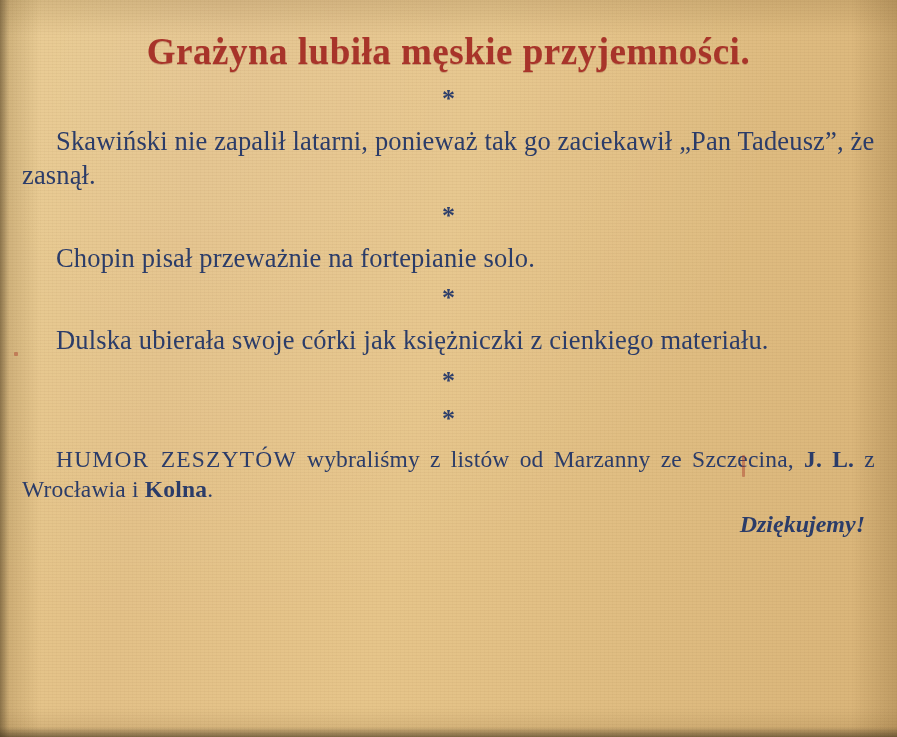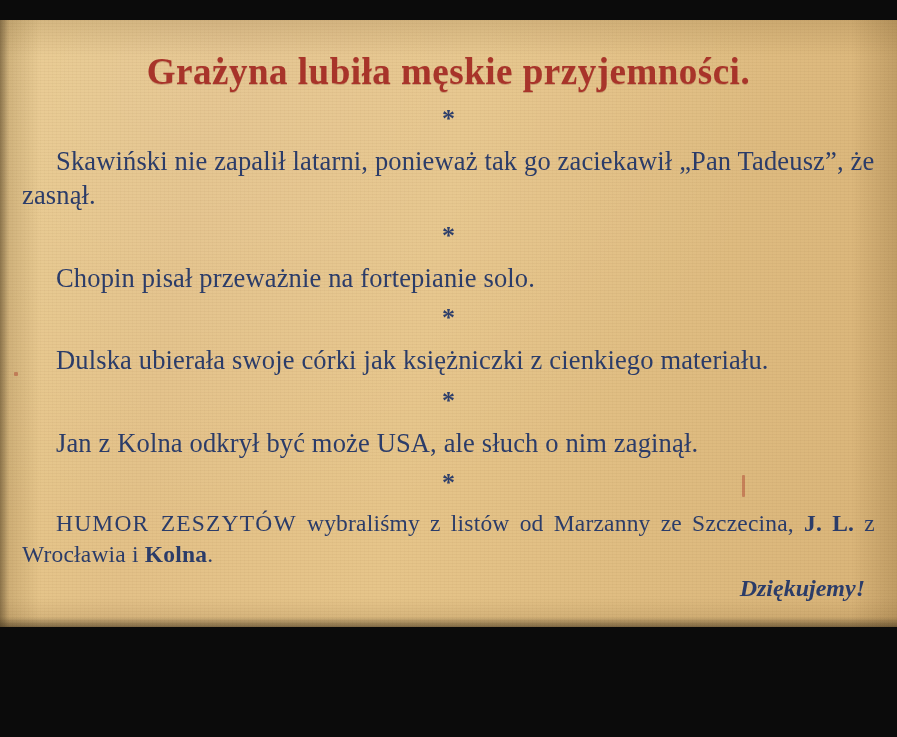--- a/index.html
+++ b/index.html
@@ -10,27 +10,26 @@
     width: 897px;
     height: 737px;
     overflow: hidden;
     background: #0b0b0b;
     font-family: "Liberation Serif", serif;
   }
 
   .clipping {
     position: relative;
     width: 897px;
-    height: 607px;
+    height: 737px;
     box-sizing: border-box;
     background:
       radial-gradient(ellipse at 20% 10%, rgba(255,255,255,0.10), rgba(255,255,255,0) 60%),
       linear-gradient(100deg, #e8c98c 0%, #e3c188 22%, #e6c58a 48%, #dfbc81 74%, #d9b478 100%);
     padding: 30px 18px 10px 18px;
-    margin-top: 20px;
   }
 
   
   .grain {
     position: absolute;
     inset: 0;
     pointer-events: none;
     background-image:
       repeating-linear-gradient(0deg, rgba(120,90,40,0.055) 0px, rgba(120,90,40,0.055) 1px, rgba(255,255,255,0) 1px, rgba(255,255,255,0) 3px),
       repeating-linear-gradient(90deg, rgba(140,105,50,0.035) 0px, rgba(140,105,50,0.035) 1px, rgba(255,255,255,0) 1px, rgba(255,255,255,0) 4px);
@@ -160,21 +159,20 @@
     <div class="sep">*</div>
 
     <p class="para">Chopin pisał przeważnie na fortepianie solo.</p>
 
     <div class="sep">*</div>
 
     <p class="para">Dulska ubierała swoje córki jak księżniczki z cienkiego materiału.</p>
 
     <div class="sep">*</div>
 
-    <p class="para">Jan z Kolna odkrył być może USA, ale słuch o nim zaginął.</p>
 
     <div class="sep">*</div>
 
     <p class="credits"><span class="caps">HUMOR ZESZYTÓW</span><span> wybraliśmy z listów od Marzanny ze Szczecina, </span><b>J. L.</b><span> z Wrocławia i </span><b>Kolna</b><span>.</span></p>
 
     <div class="thanks">Dziękujemy!</div>
 
   </div>
 </div>
 

